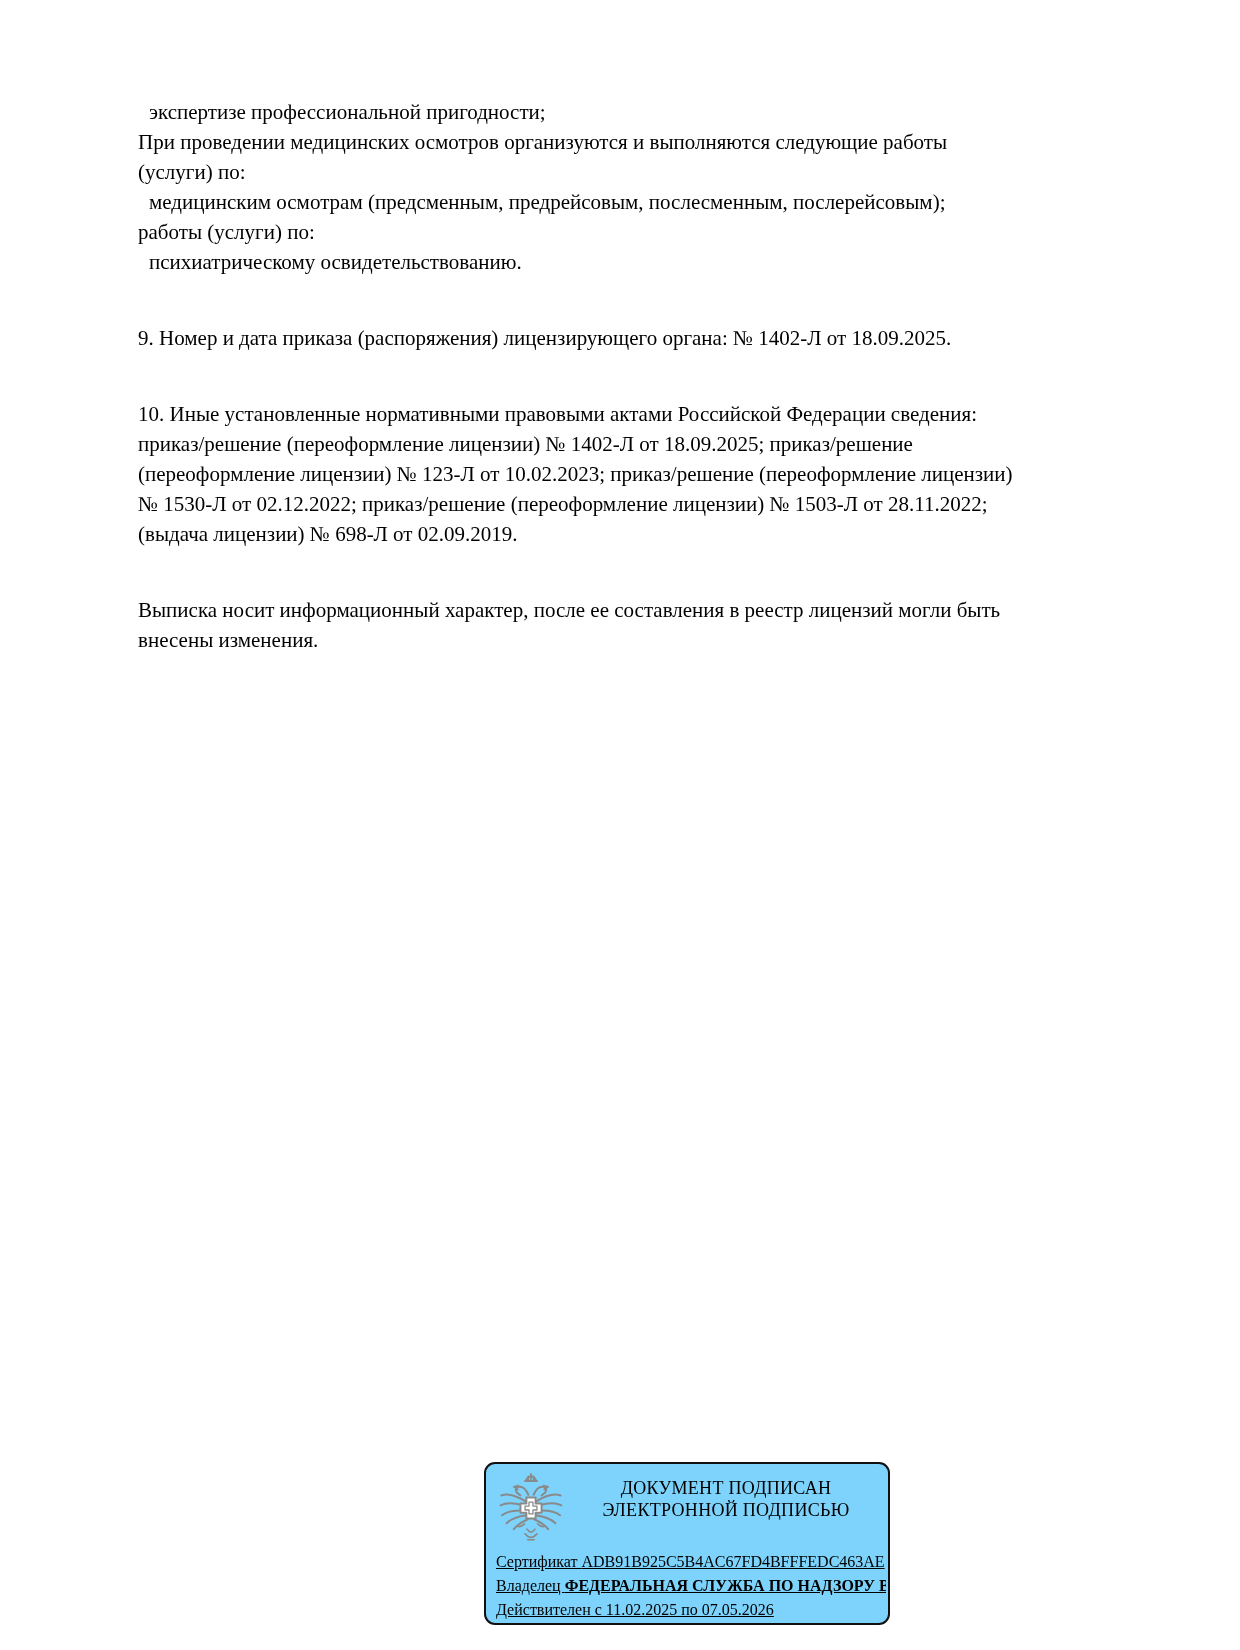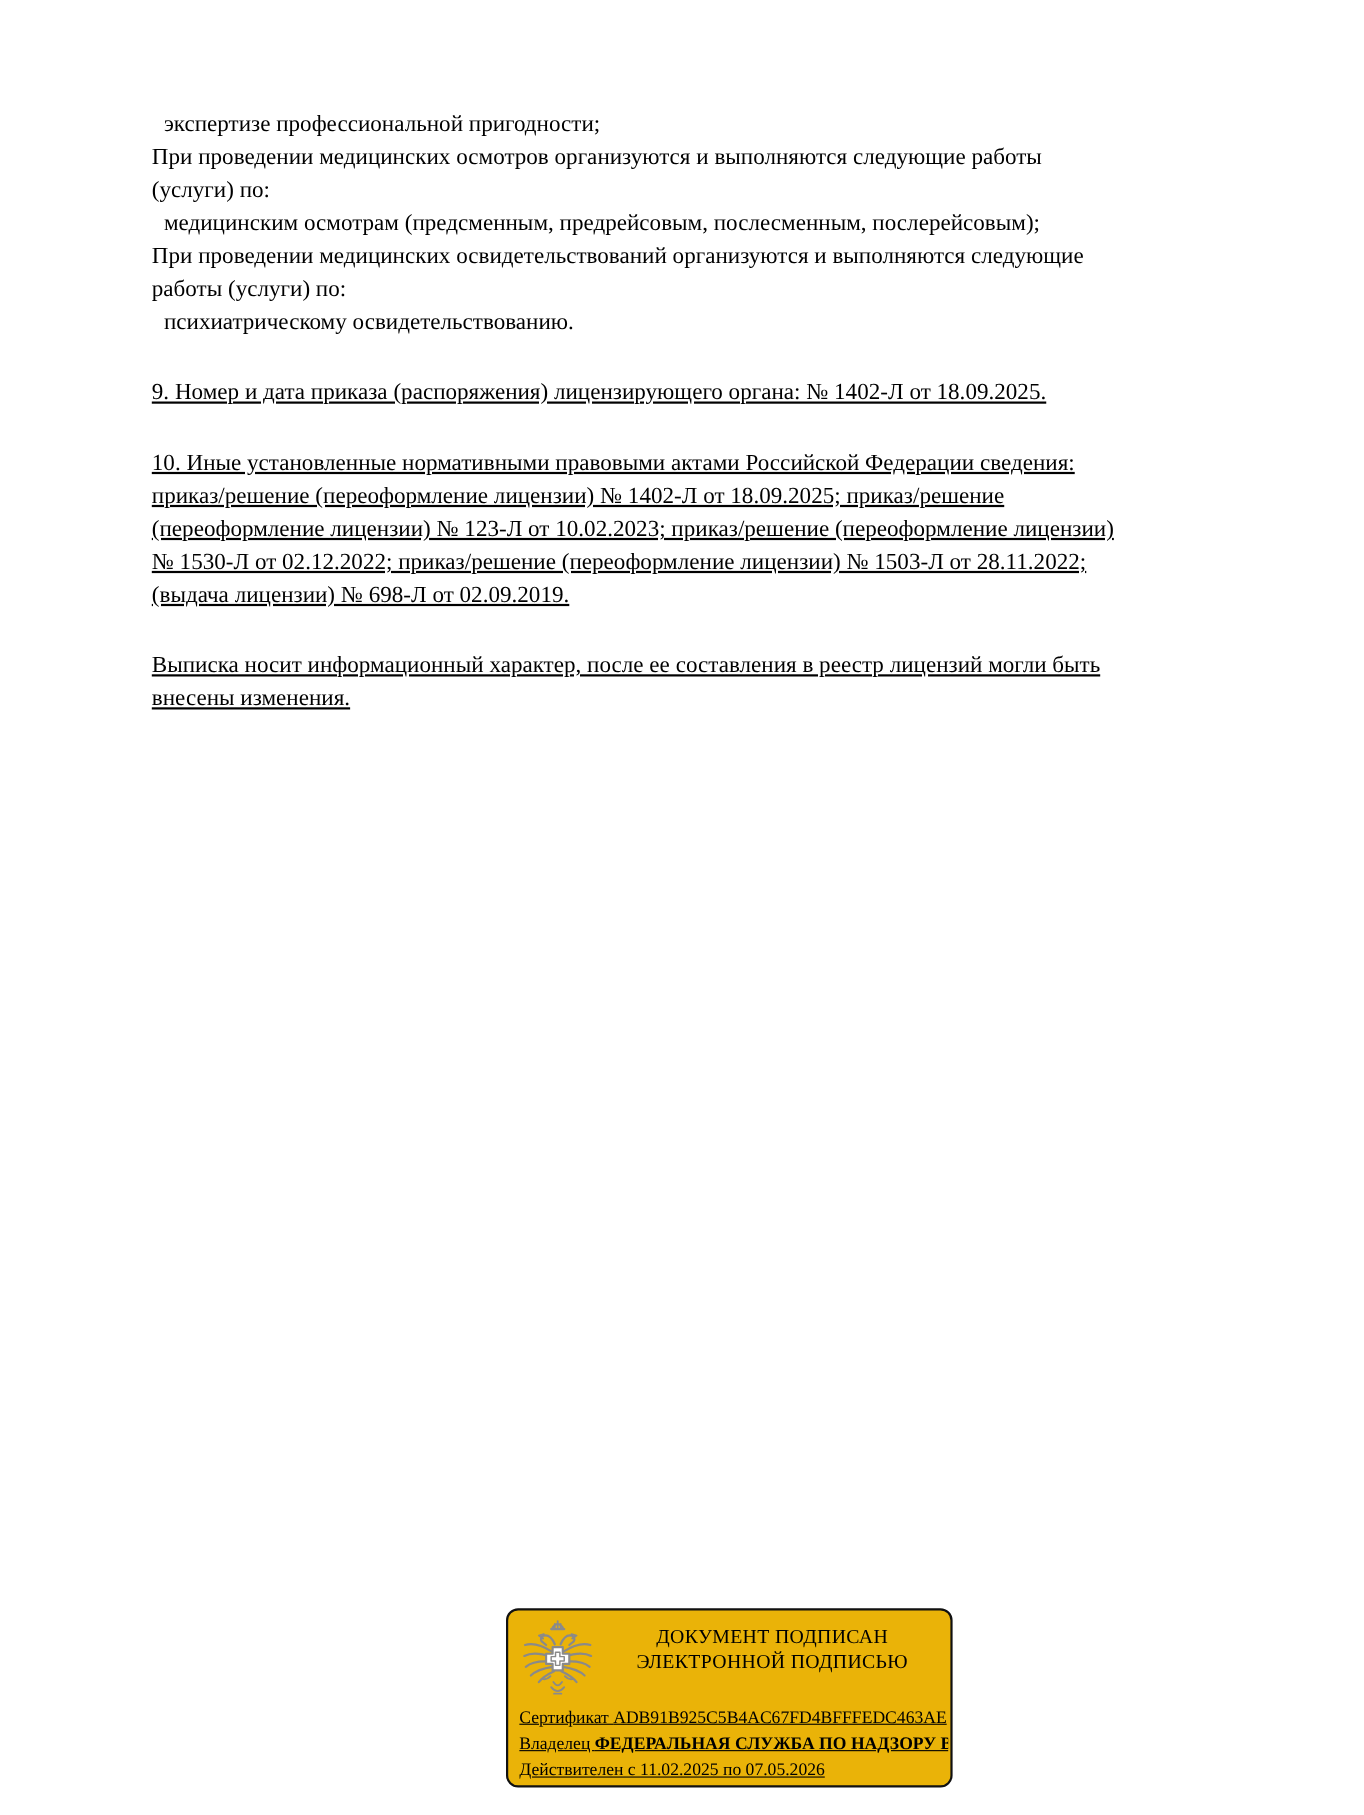--- a/index.html
+++ b/index.html
@@ -18,35 +18,35 @@
   }
   .doc-text {
     position: absolute;
     left: 138px;
     top: 97px;
     width: 1000px;
     font-size: 21px;
     line-height: 30px;
   }
   .para { margin: 0; }
-  .para + .para { margin-top: 34px; text-decoration: underline; }
+  .para + .para { margin-top: 46px; }
   .line { white-space: nowrap; }
   .line.indent { padding-left: 11px; }
 
   
   .stamp {
     position: absolute;
-    left: 460px;
+    left: 484px;
     top: 1462px;
     width: 406px;
     height: 163px;
     box-sizing: border-box;
     border: 2.5px solid #111111;
     border-radius: 11px;
-    background: #eab308;
+    background: #7dd3fc;
     overflow: hidden;
   }
   .stamp-emblem {
     position: absolute;
     left: 12px;
     top: 7px;
     width: 66px;
     height: 78px;
   }
   .stamp-title {
@@ -76,21 +76,20 @@
 <body>
 
 <div class="page">
 
   <div class="doc-text">
       <div class="para">
         <div class="line indent">экспертизе профессиональной пригодности;</div>
         <div class="line">При проведении медицинских осмотров организуются и выполняются следующие работы</div>
         <div class="line">(услуги) по:</div>
         <div class="line indent">медицинским осмотрам (предсменным, предрейсовым, послесменным, послерейсовым);</div>
-        <div class="line">При проведении медицинских освидетельствований организуются и выполняются следующие</div>
         <div class="line">работы (услуги) по:</div>
         <div class="line indent">психиатрическому освидетельствованию.</div>
       </div>
       <div class="para">
         <div class="line">9. Номер и дата приказа (распоряжения) лицензирующего органа: № 1402-Л от 18.09.2025.</div>
       </div>
       <div class="para">
         <div class="line">10. Иные установленные нормативными правовыми актами Российской Федерации сведения:</div>
         <div class="line">приказ/решение (переоформление лицензии) № 1402-Л от 18.09.2025; приказ/решение</div>
         <div class="line">(переоформление лицензии) № 123-Л от 10.02.2023; приказ/решение (переоформление лицензии)</div>

